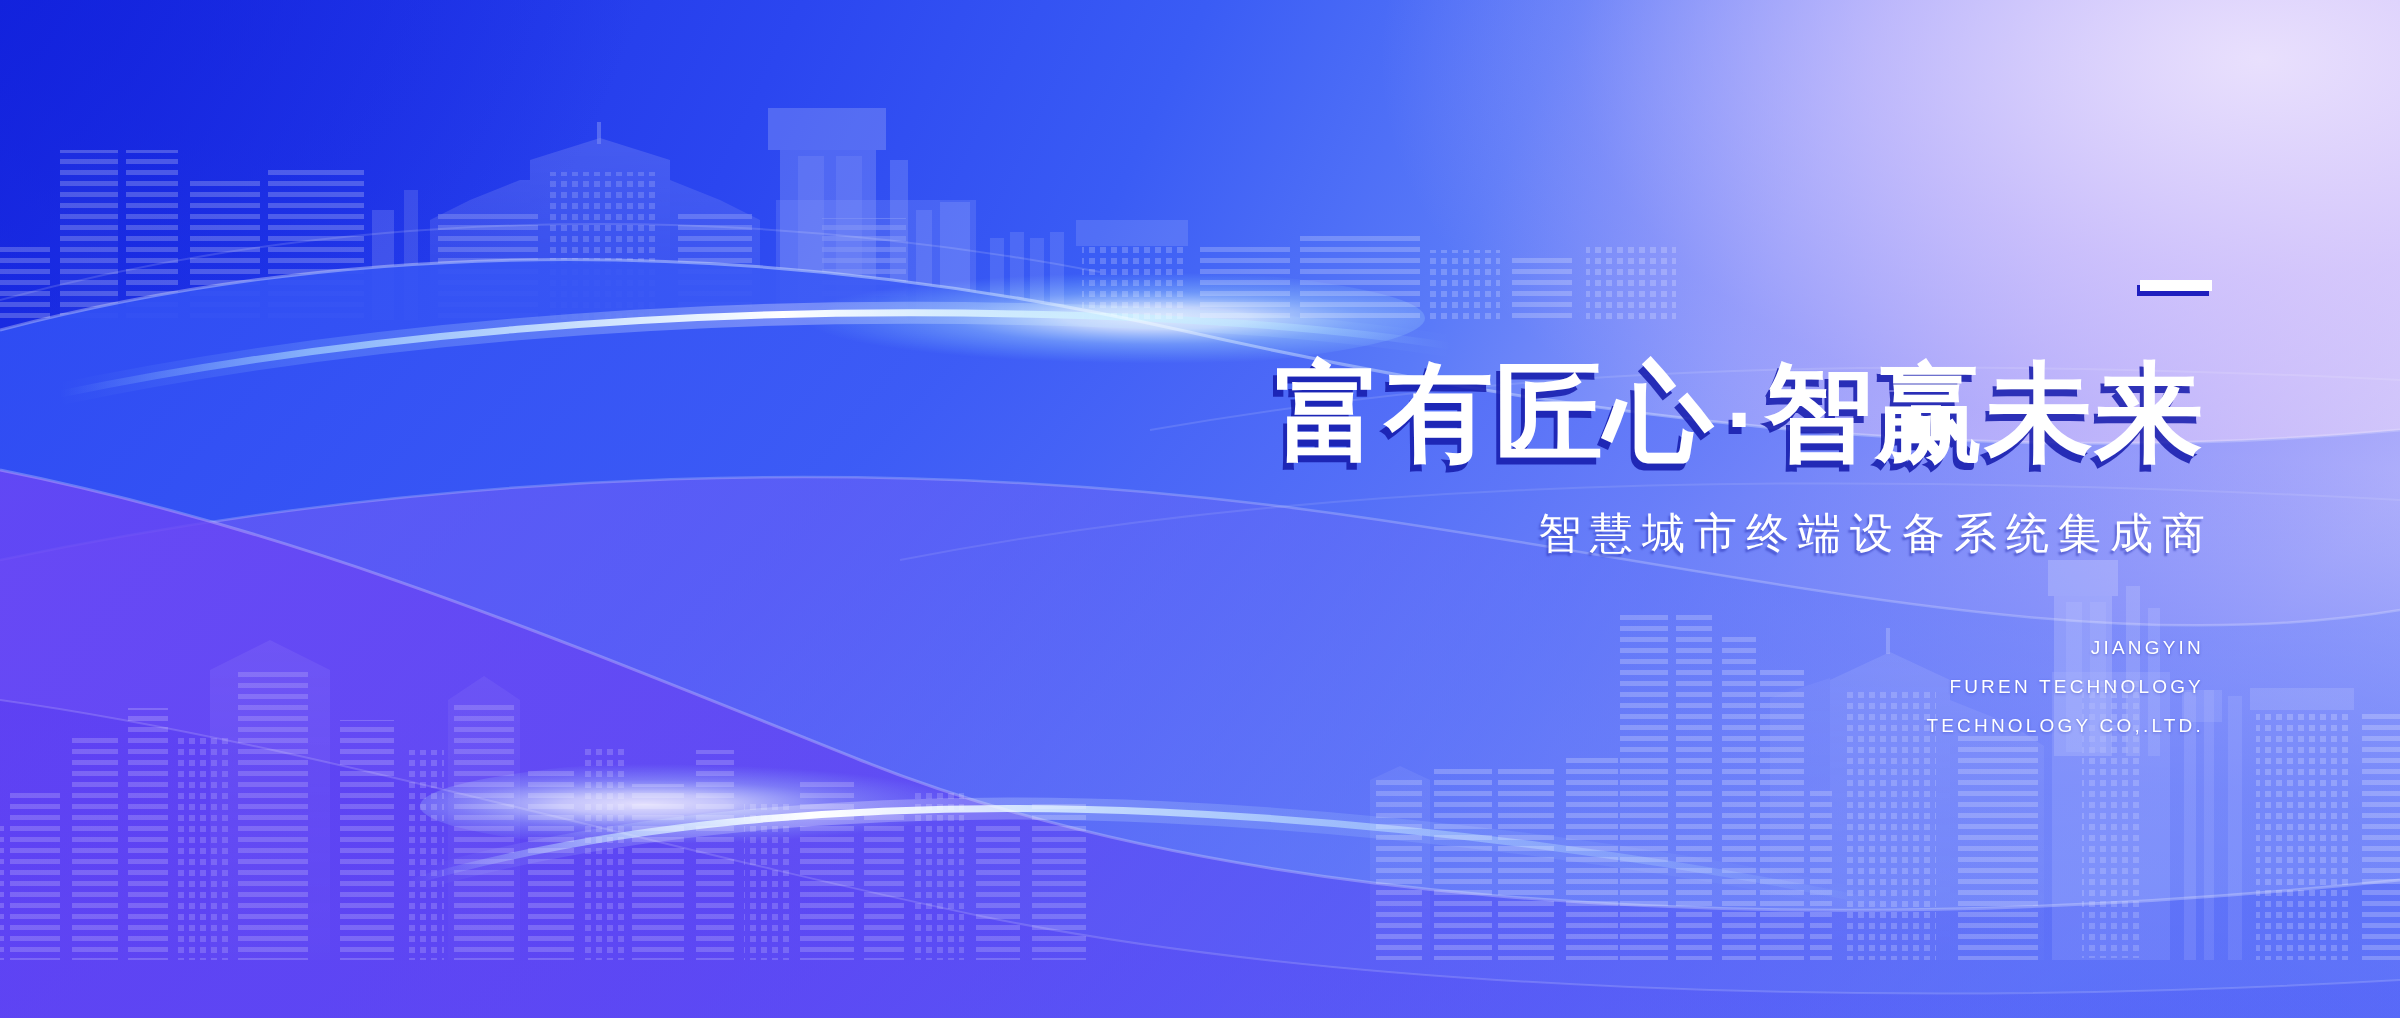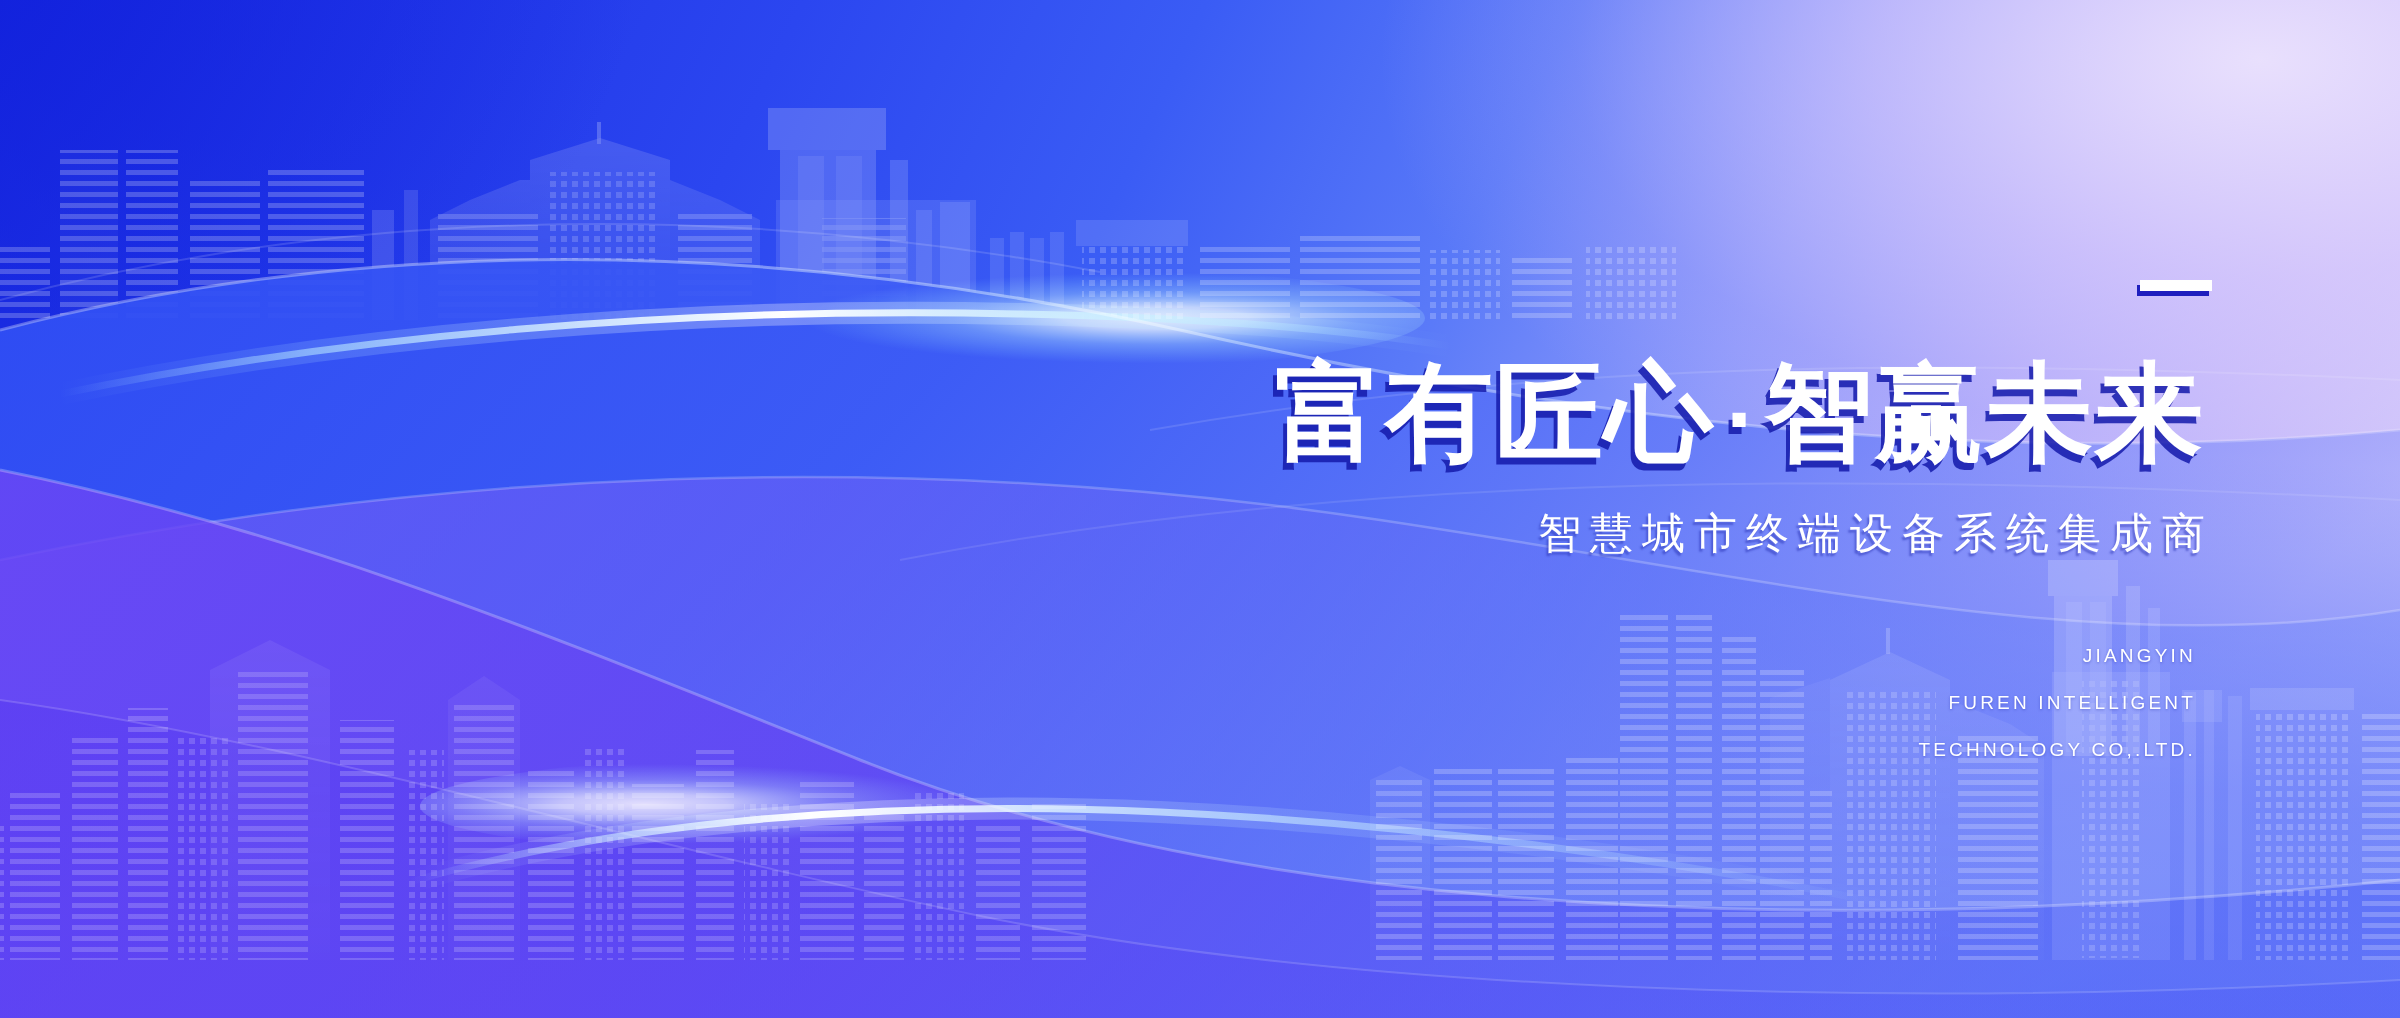--- a/index.html
+++ b/index.html
@@ -183,21 +183,21 @@
     padding-right: 8px;
     color: #ffffff;
     font-family: "Liberation Sans", sans-serif;
     font-size: 19px;
     font-weight: normal;
     letter-spacing: 3.2px;
     line-height: 1.62;
     white-space: nowrap;
     text-shadow: 0 1px 3px rgba(30,40,160,0.40);
   }
-  .company div { padding: 0; margin: 16px; }
+  .company div { padding: 0; margin: 8px; }
 </style>
 </head>
 <body>
 
 <div class="banner">
 
   <div class="tint tint-tl"></div>
   <div class="tint tint-tr"></div>
   <div class="tint tint-br"></div>
   <div class="tint tint-bl"></div>
@@ -437,19 +437,19 @@
     <div class="dash-row">
       <div class="dash"></div>
     </div>
 
     <h1 class="title"><span>富有匠心</span><span class="dot">·</span><span>智赢未来</span></h1>
 
     <div class="subtitle">智慧城市终端设备系统集成商</div>
 
     <div class="company">
       <div>JIANGYIN</div>
-      <div>FUREN INTELLIGENT</div>
+      <div>FUREN TECHNOLOGY</div>
       <div>TECHNOLOGY CO,.LTD.</div>
     </div>
 
   </div>
 
 </div>
 
 </body></html>

